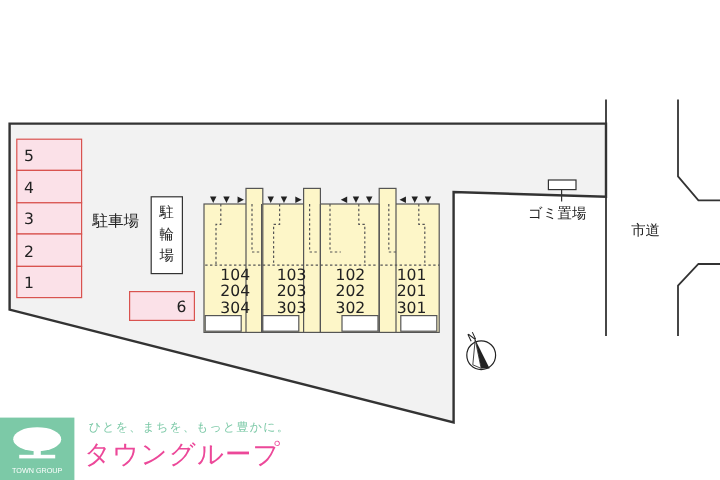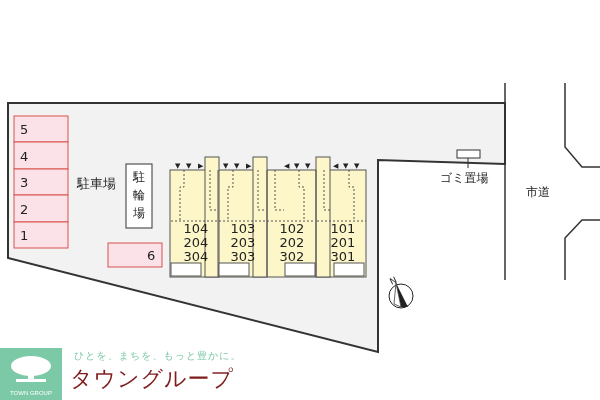--- a/index.html
+++ b/index.html
@@ -3,21 +3,21 @@
 <meta charset="utf-8">
 <style>
   html, body { margin:0; padding:0; background:#ffffff; }
   body { width:600px; height:400px; position:relative; overflow:hidden;
          font-family:"DejaVu Sans", sans-serif; }
   svg text { font-family:"DejaVu Sans", sans-serif; }
   .logo { position:absolute; left:0; top:348px; width:62px; height:52px; background:#7cc9a7; }
   .logo-text { position:absolute; left:0; bottom:4px; width:62px; text-align:center;
                color:#ffffff; font-size:6px; font-family:"Liberation Sans", sans-serif; }
   .tagline { position:absolute; left:74px; top:349px; font-size:10px; color:#7cc9a7; letter-spacing:1px; }
-  .brand { position:absolute; left:70px; top:364px; font-size:22px; color:#7f1d1d; letter-spacing:1px; }
+  .brand { position:absolute; left:70px; top:364px; font-size:22px; color:#ec4899; letter-spacing:1px; }
 </style>
 </head>
 <body>
 
 <svg width="600" height="400" viewBox="0 0 600 400" style="position:absolute;left:0;top:0;">
 
   <polygon points="8,103 505,103 505,164 378,160 378,352 8,258" fill="#f2f2f2" stroke="#333" stroke-width="2"></polygon>
 
   <line x1="505" y1="83" x2="505" y2="280" stroke="#333" stroke-width="1.5"></line>
   <polyline points="565,83 565,147 582,167 600,167" fill="none" stroke="#333" stroke-width="1.5"></polyline>

